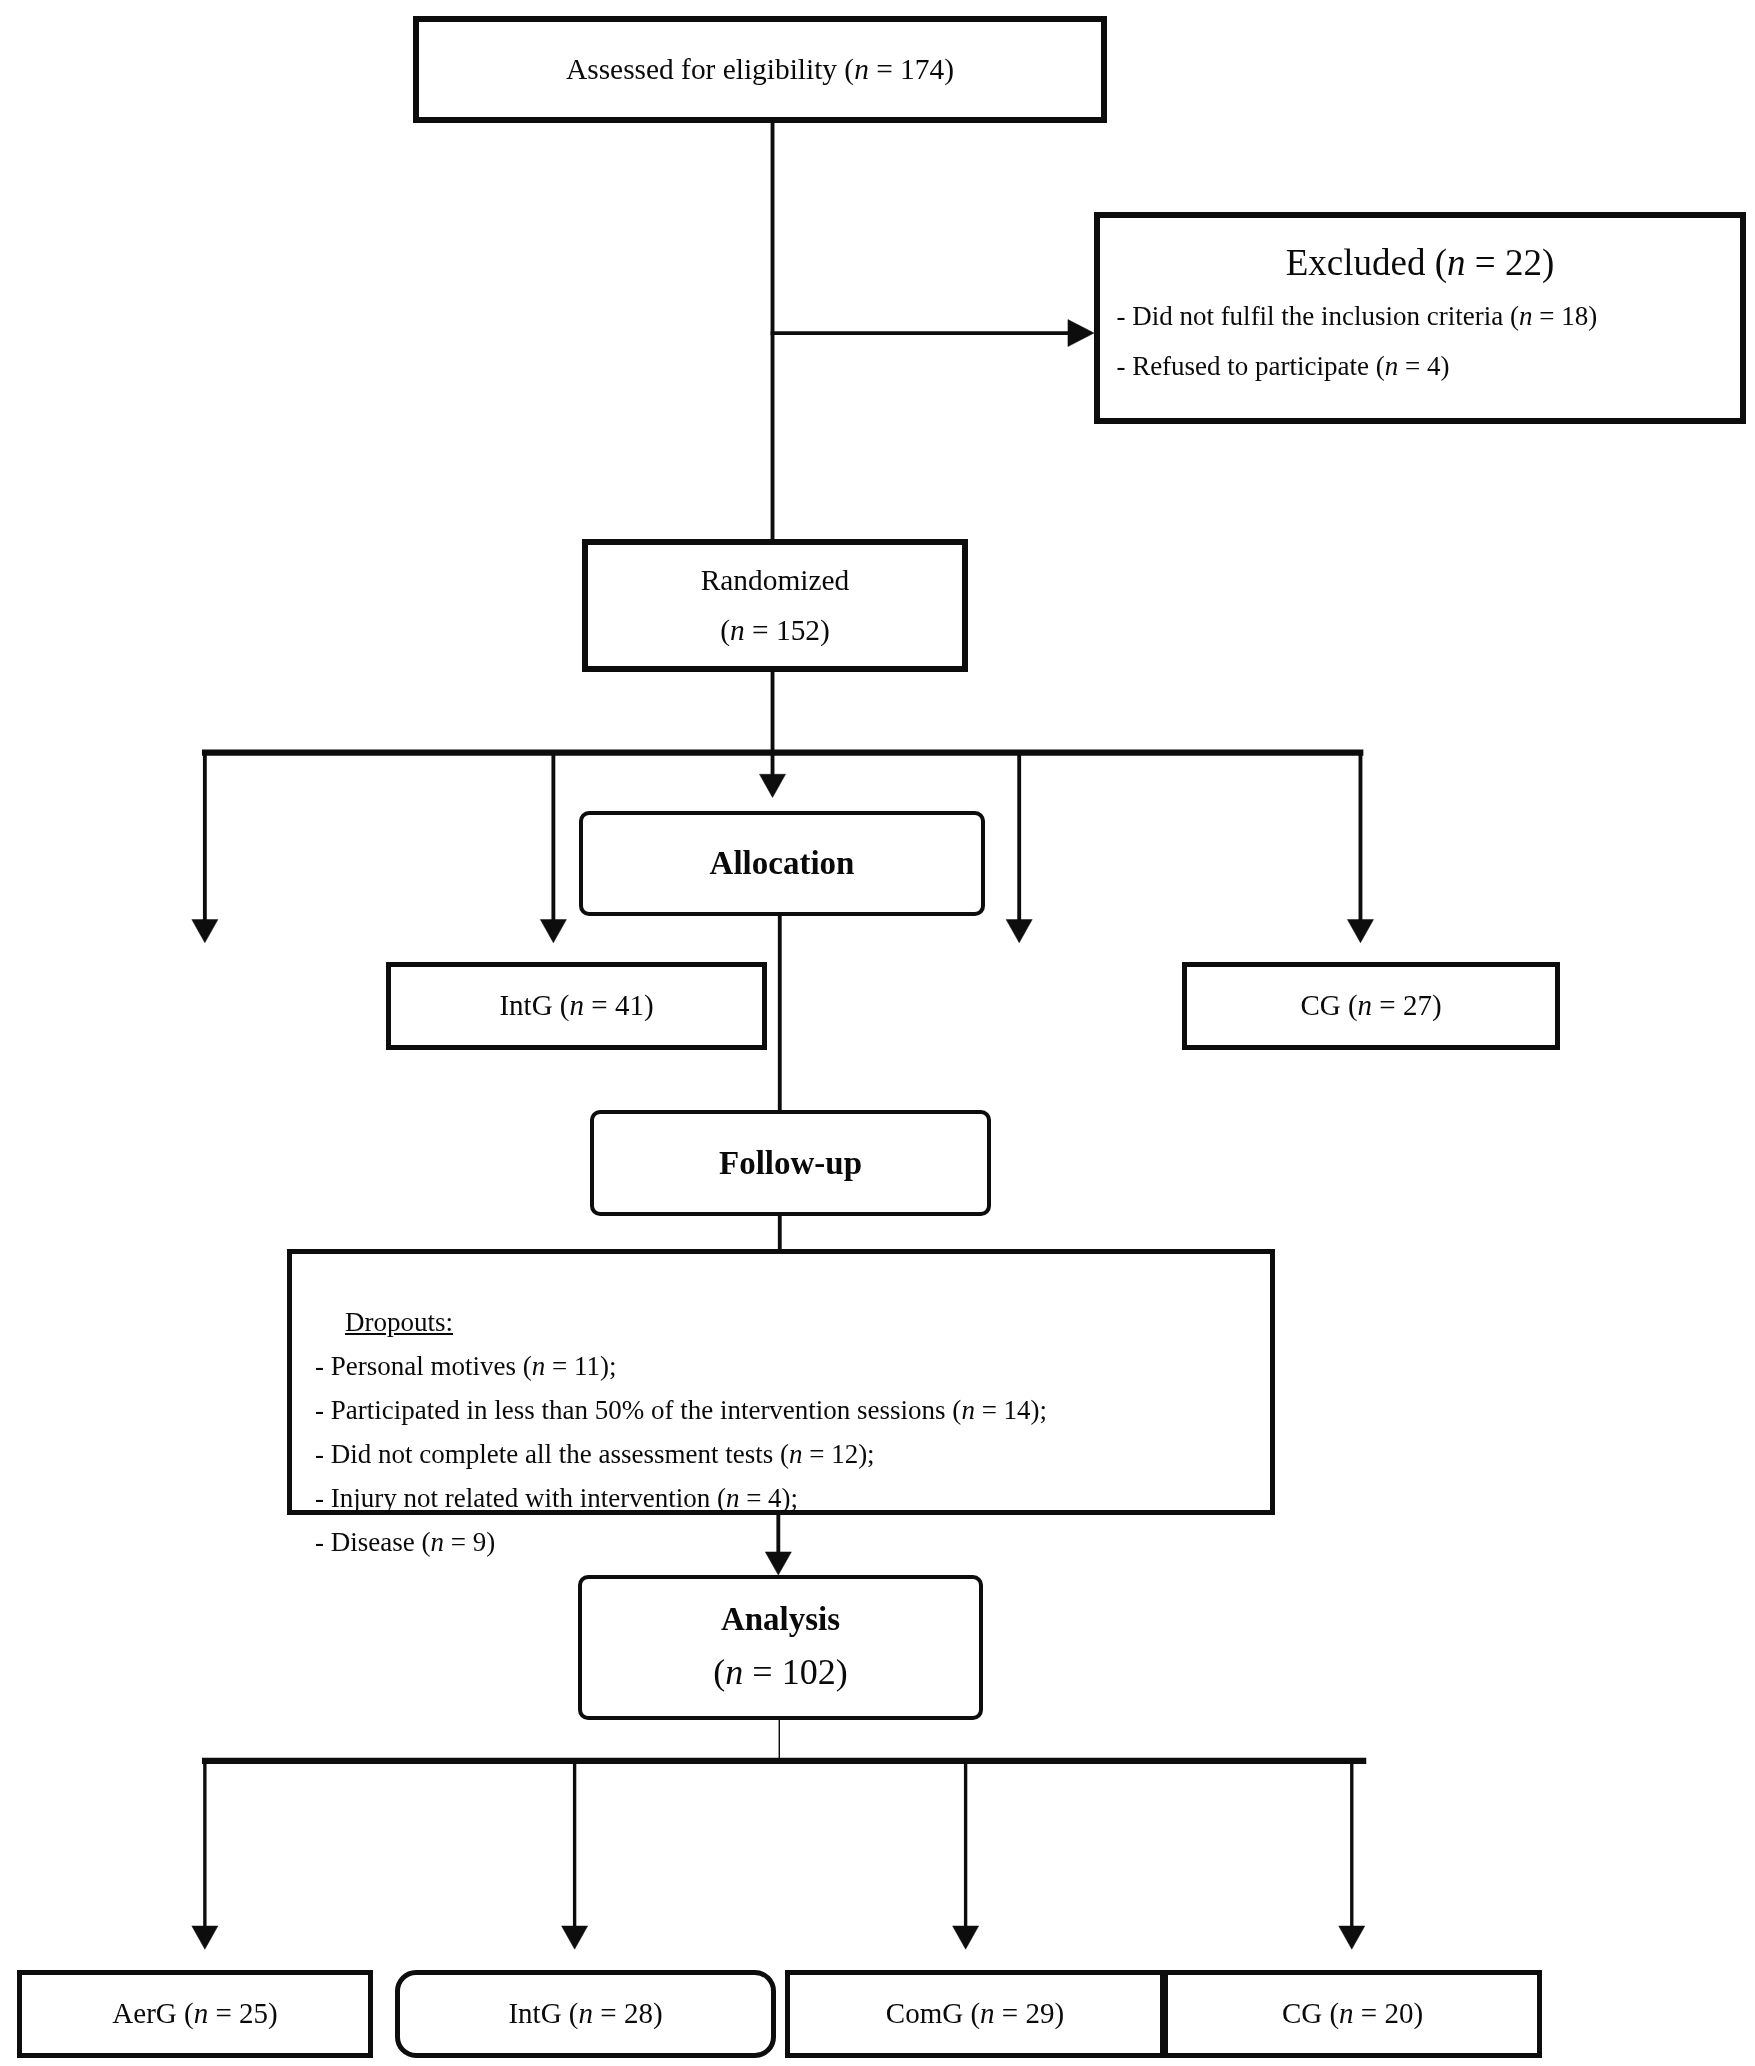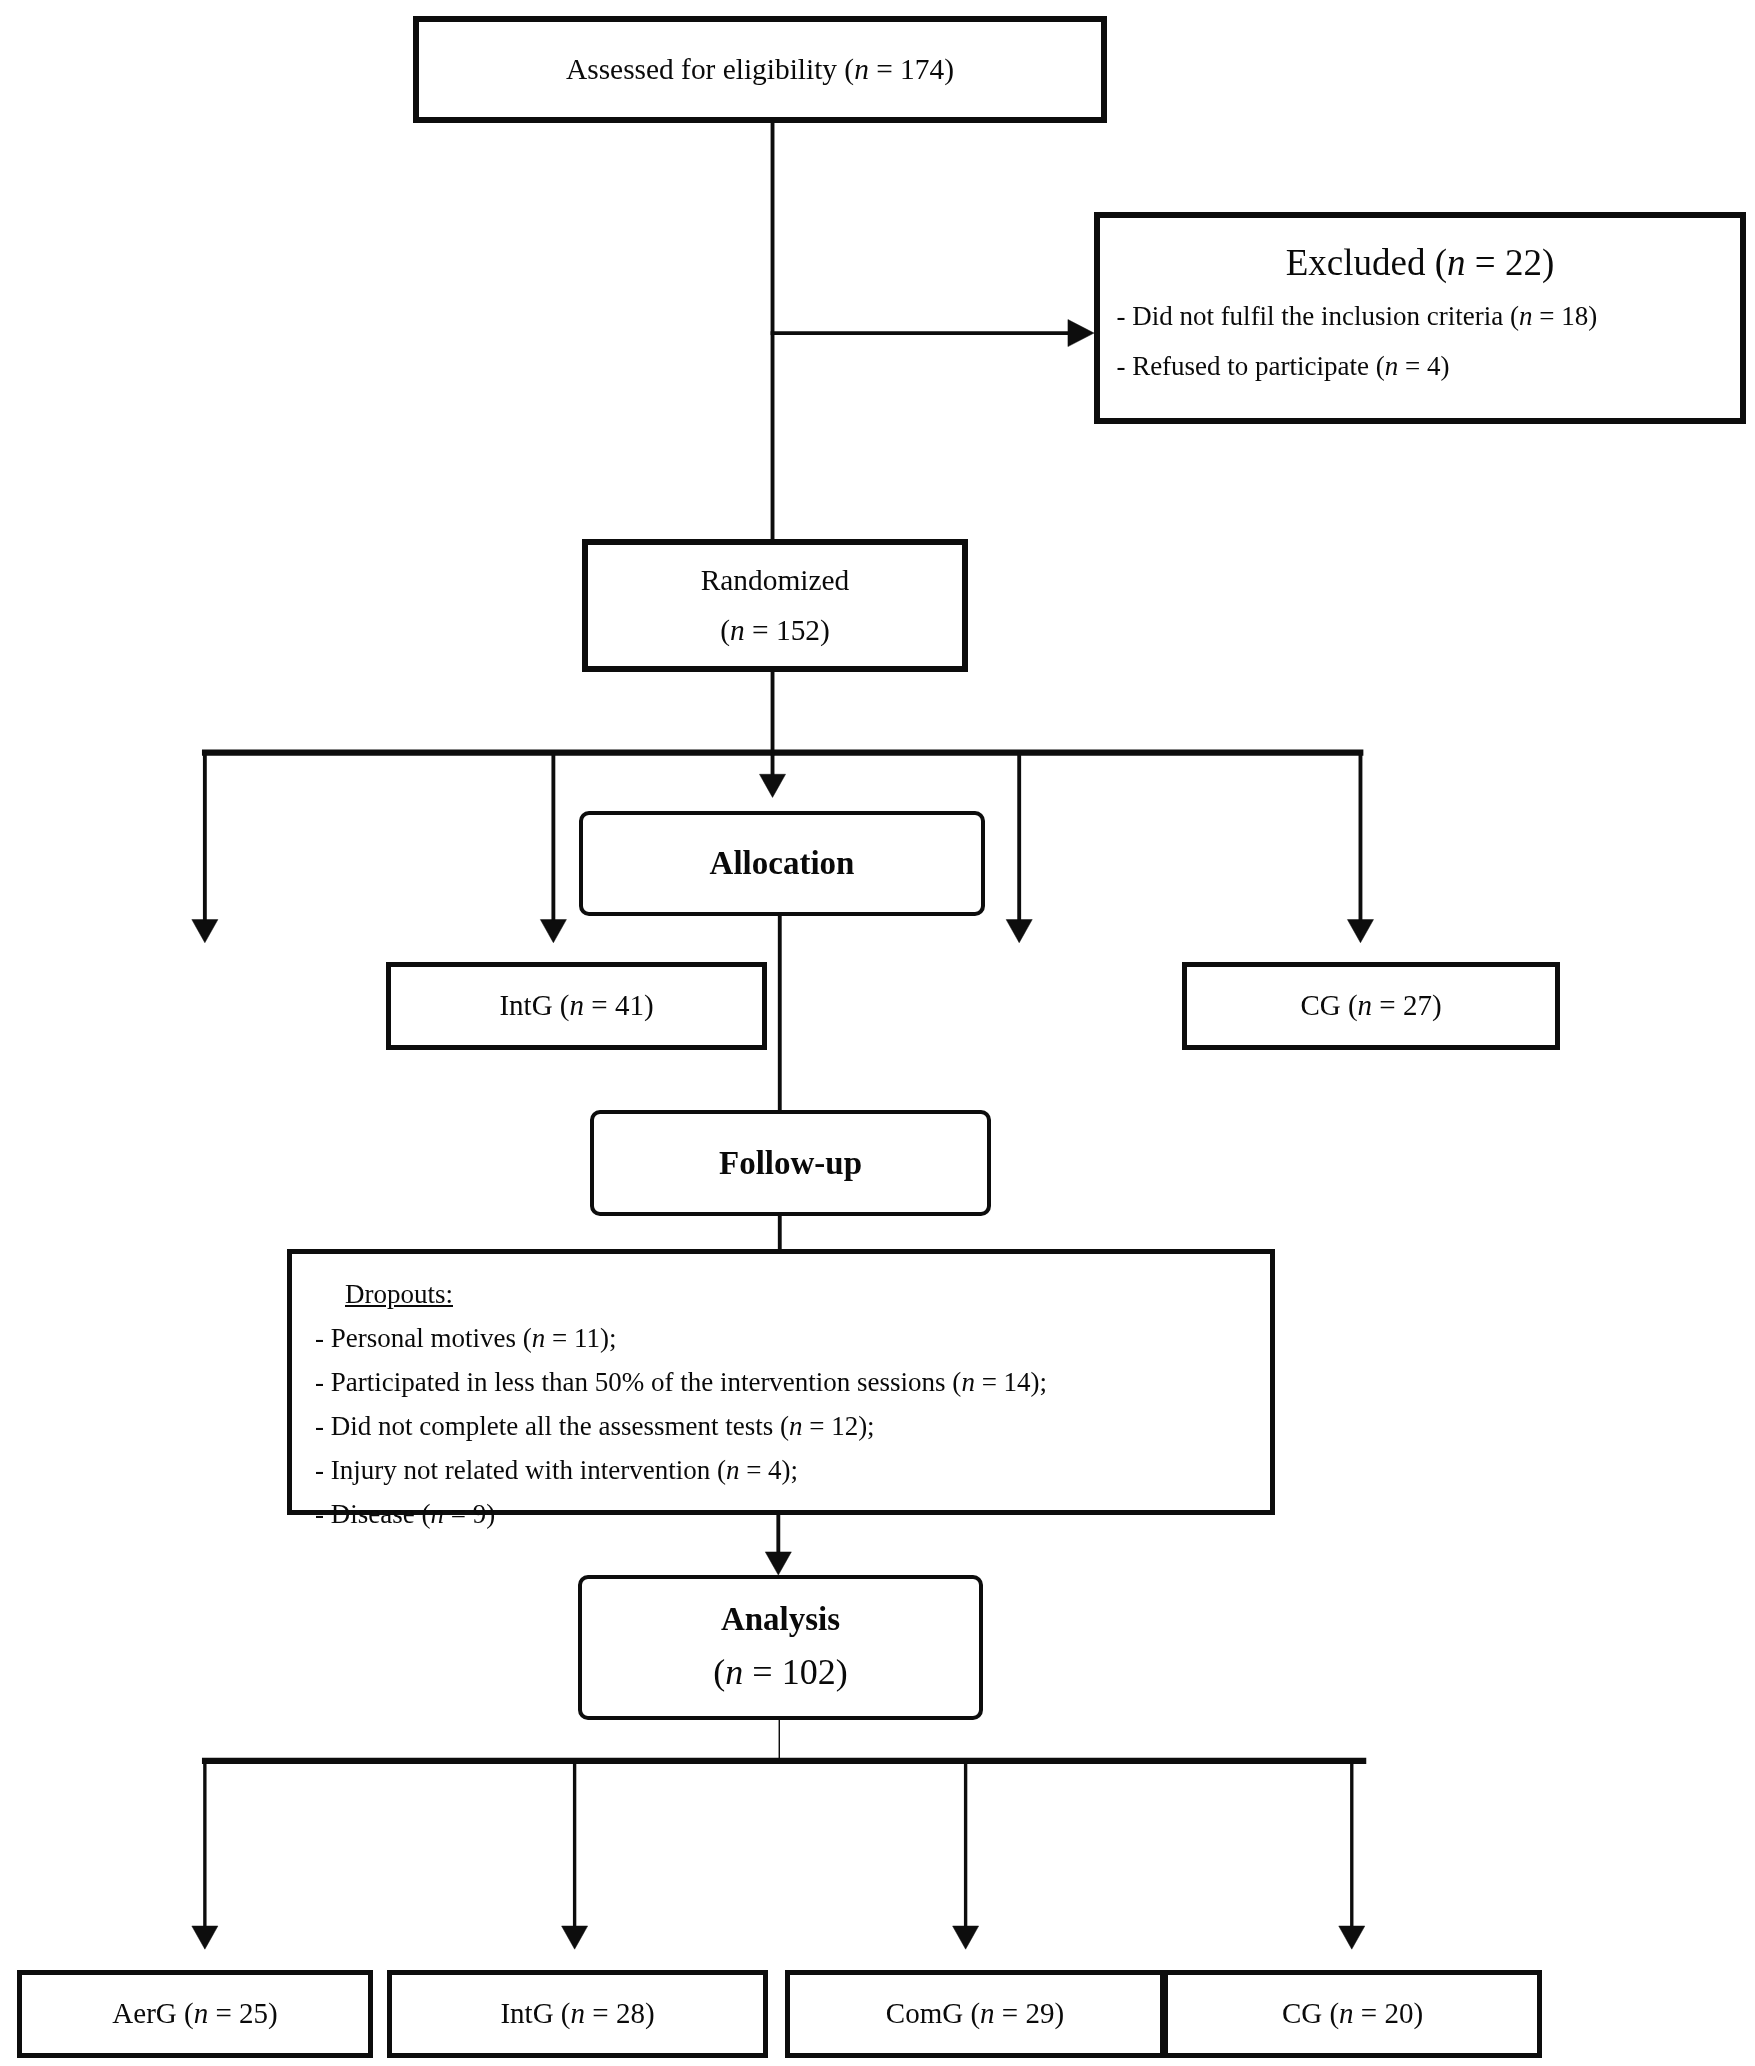--- a/index.html
+++ b/index.html
@@ -46,21 +46,21 @@
     font-size: 27px;
     line-height: 1.85;
   }
   .excluded-title { align-self: center; font-size: 37px; line-height: 1.6; }
   .dropouts-box {
     border-width: 5.8px;
     padding: 18.3px 19.3px 0 23px;
     font-size: 27px;
     line-height: 1.63;
   }
-  .indent { padding-left: 30px; }
+  .indent { padding-left: 30px; margin-top: 28px; }
   .underline { text-decoration: underline; }
   .line-item { display: block; }
   i { font-style: italic; }
 </style>
 </head>
 <body>
 
 <div class="canvas">
 
   <svg class="connectors" viewBox="0 0 3637 4280" xmlns="http://www.w3.org/2000/svg">
@@ -149,21 +149,21 @@
   </div>
 
   <div class="box round" style="left:578px; top:1575px; width:405px; height:145px; line-height:1.55;">
     <span class="line-item stage-label">Analysis</span>
     <span class="line-item sub-label">(<i>n</i> = 102)</span>
   </div>
 
   <div class="box group-box" style="left:17px; top:1970px; width:356px; height:88px;">
     <span class="line-item">AerG (<i>n</i> = 25)</span>
   </div>
-  <div class="box group-box" style="left:387px; top:1970px; width:381px; height:88px;">
+  <div class="box group-box" style="left:395px; top:1970px; width:381px; height:88px;border-radius:21px;">
     <span class="line-item">IntG (<i>n</i> = 28)</span>
   </div>
   <div class="box group-box" style="left:785px; top:1970px; width:380px; height:88px;">
     <span class="line-item">ComG (<i>n</i> = 29)</span>
   </div>
   <div class="box group-box" style="left:1163px; top:1970px; width:379px; height:88px;">
     <span class="line-item">CG (<i>n</i> = 20)</span>
   </div>
 
 </div>

